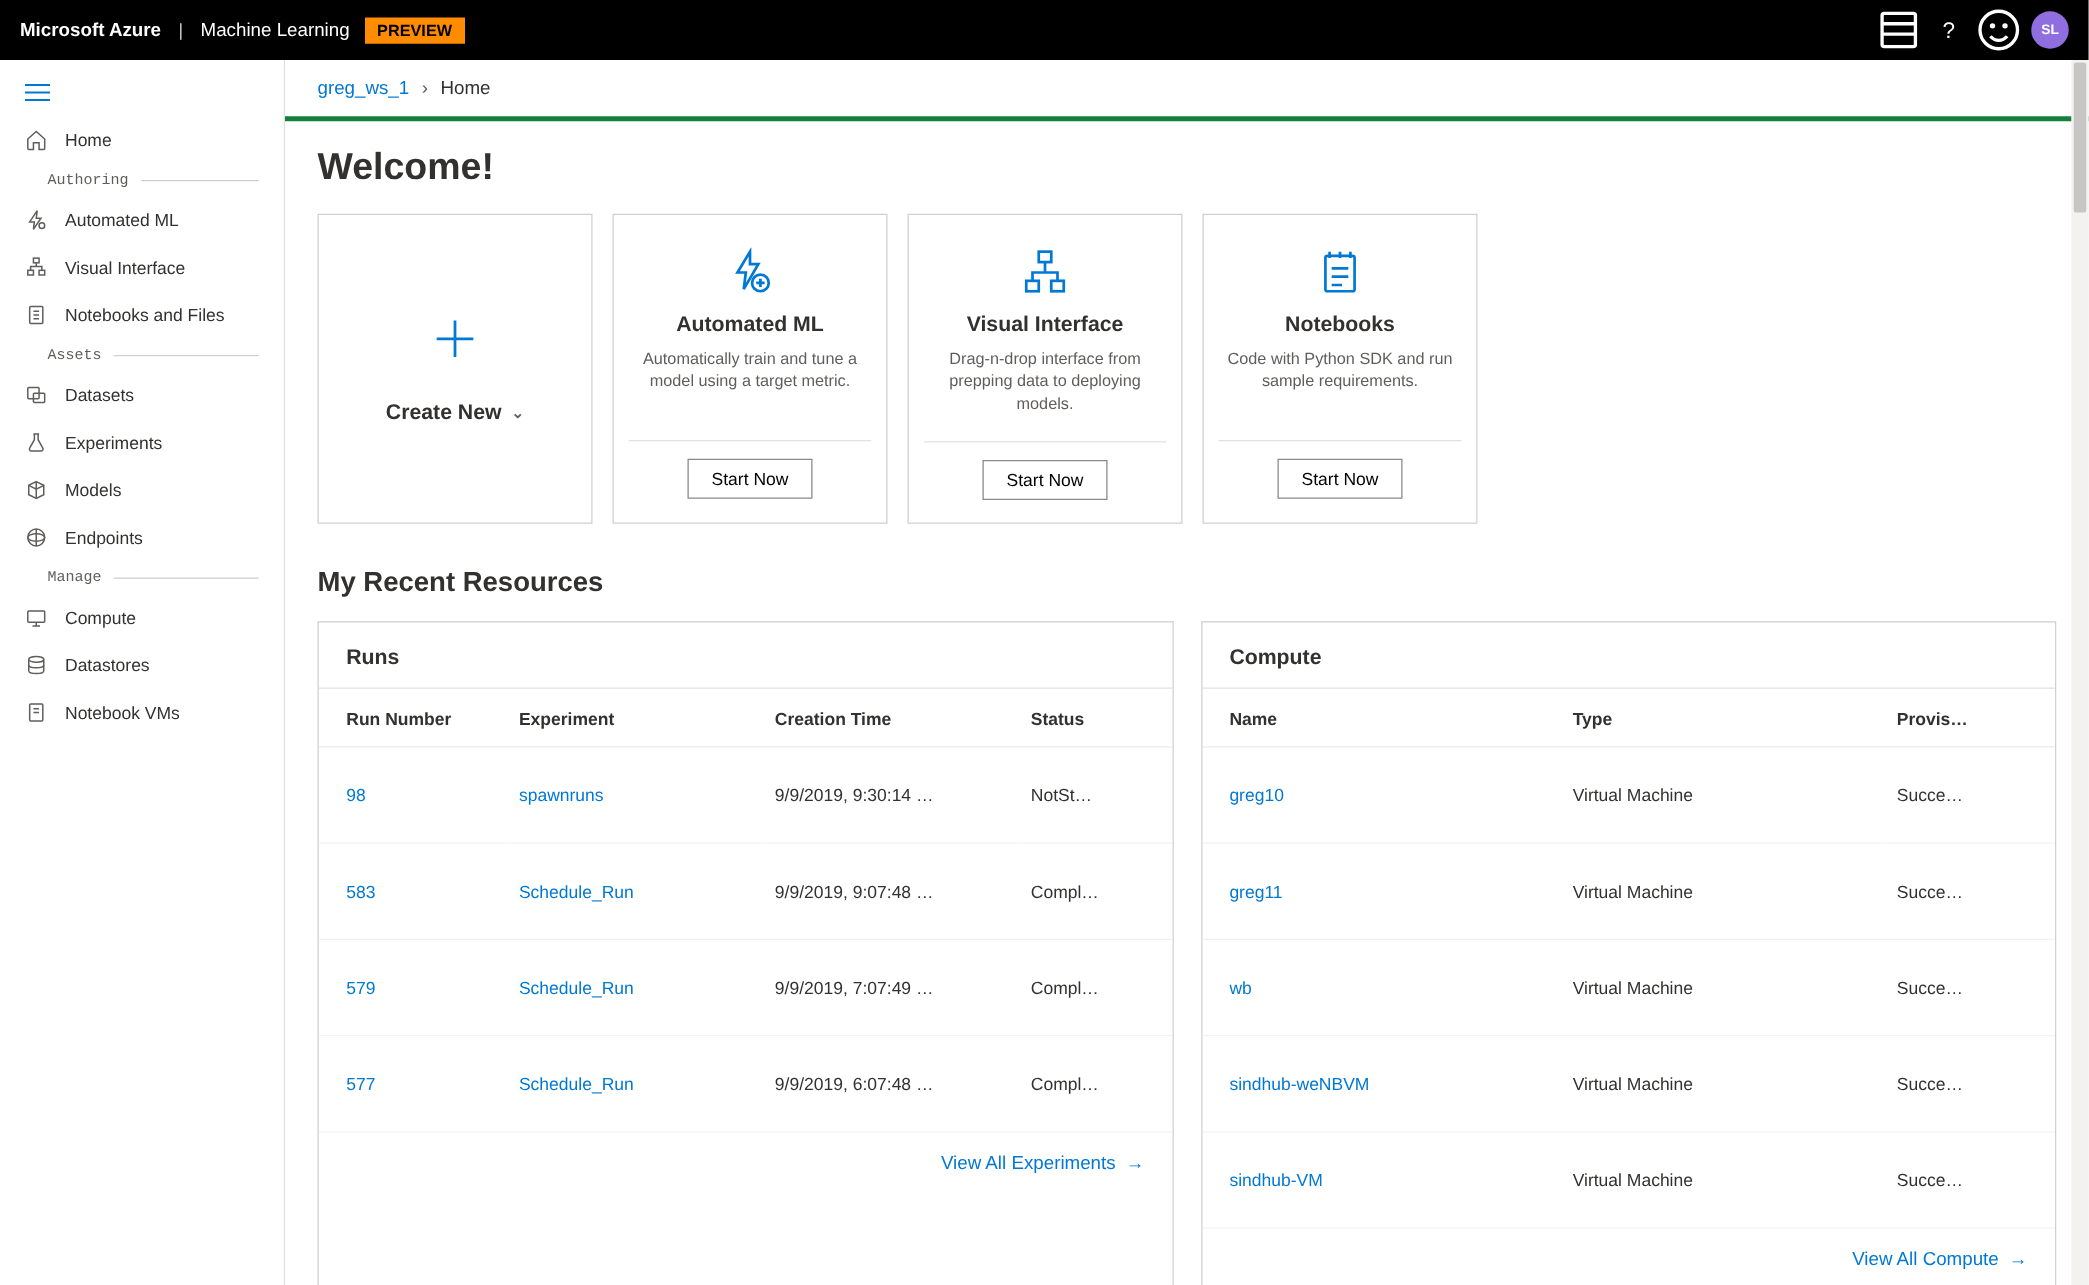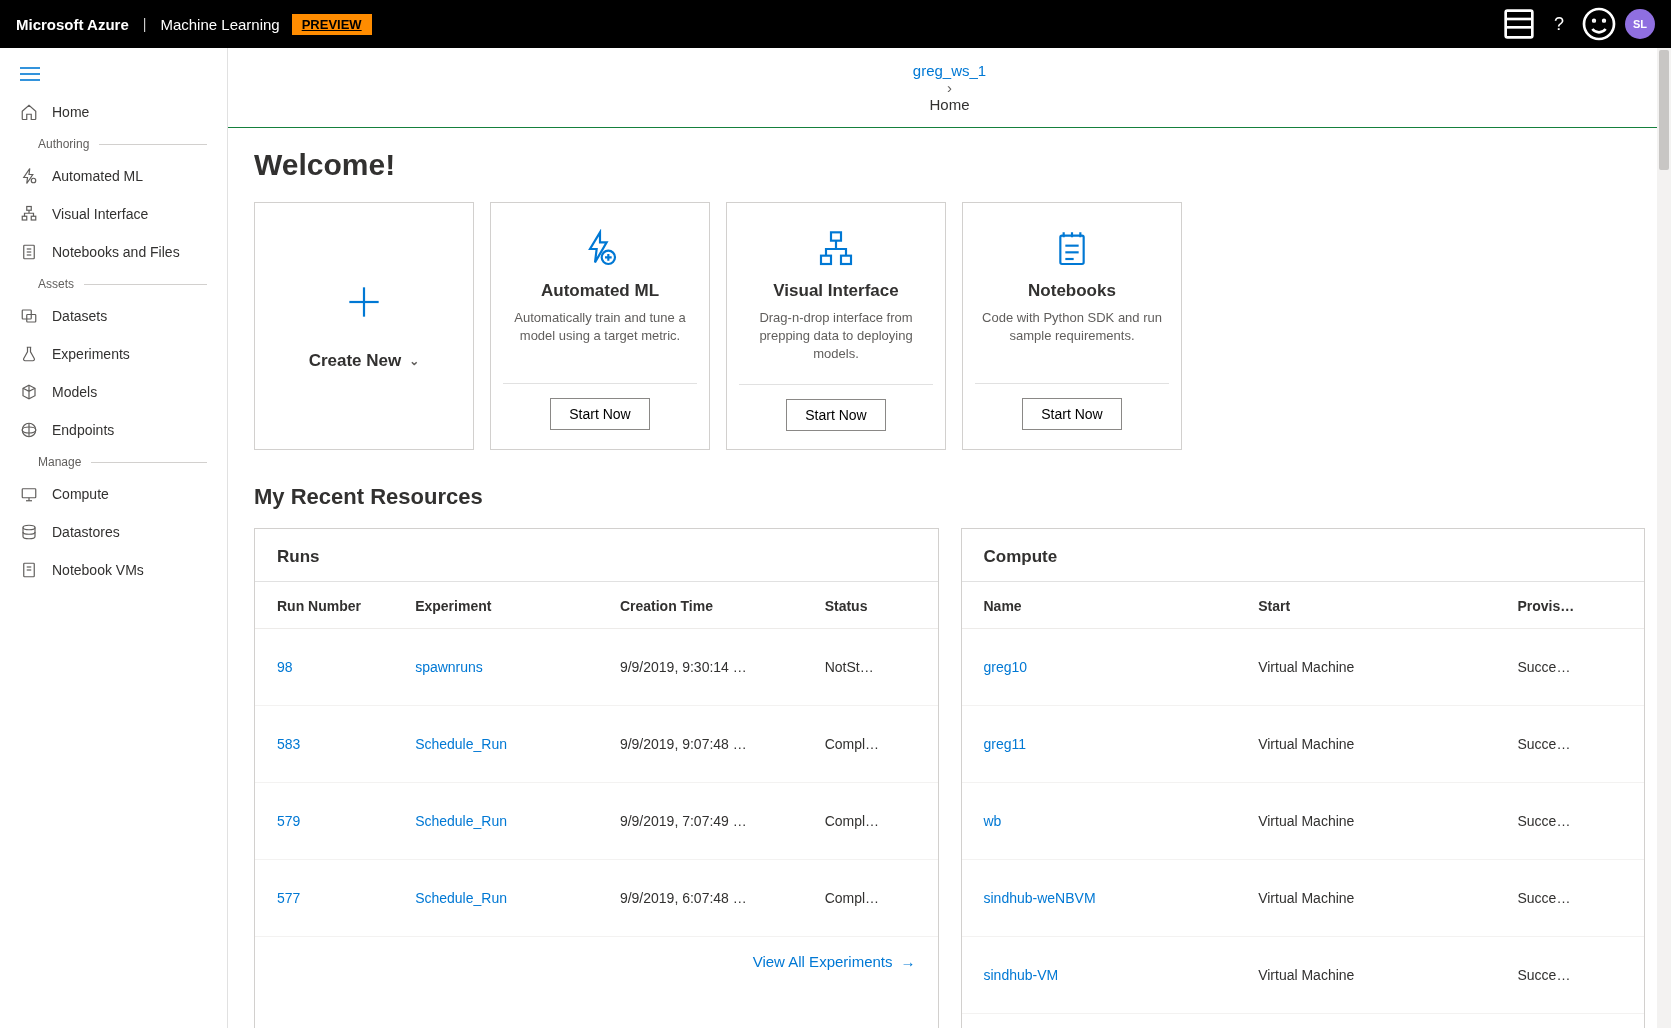--- a/index.html
+++ b/index.html
@@ -3,39 +3,39 @@
 <meta charset="utf-8">
 <style>
 * { box-sizing: border-box; margin: 0; padding: 0; }
 body { font-family: "Segoe UI", Arial, sans-serif; font-size: 14px; color: #323130; background: #fff; }
 
 
 .topbar { background: #000000; color: #fff; height: 48px; display: flex; align-items: center; padding: 0 16px; }
 .topbar .brand { font-size: 15px; font-weight: 600; }
 .topbar .divider-v { margin: 0 14px; color: rgba(255,255,255,0.8); }
 .topbar .service { font-size: 15px; }
-.topbar .preview { background: #ff8c00; color: #000; font-weight: 600; padding: 3px 10px; margin-left: 12px; font-size: 13px; text-decoration: underline; }
+.topbar .preview { background: #ff8c00; color: #000; font-weight: 600; padding: 3px 10px; margin-left: 12px; font-size: 13px; }
 .topbar .spacer { flex: 1; }
 .topbar .hbtn { width: 40px; height: 40px; display: flex; align-items: center; justify-content: center; cursor: pointer; font-size: 18px; }
 .topbar .avatar { width: 30px; height: 30px; border-radius: 50%; background: #8f6fe0; color: #fff; display: flex; align-items: center; justify-content: center; font-size: 11px; font-weight: 600; margin-left: 6px; }
 
 .shell { display: flex; height: calc(100vh - 48px); }
 
 
 .sidebar { width: 228px; border-right: 1px solid #e1e1e1; padding-top: 10px; flex-shrink: 0; }
 .hamburger { padding: 8px 20px; color: #0078d4; cursor: pointer; }
 .hamburger svg { width: 20px; height: 16px; }
 .nav-item { display: flex; align-items: center; padding: 10px 20px; cursor: pointer; color: #323130; }
 .nav-item .icon { width: 18px; height: 18px; margin-right: 14px; color: #605e5c; flex-shrink: 0; }
-.nav-section { display: flex; align-items: center; padding: 6px 20px 6px 38px; font-size: 12px; color: #605e5c; }
+.nav-section { display: flex; align-items: center; padding: 6px 20px 6px 38px; font-size: 12px; color: #605e5c; font-family: Liberation Mono, monospace; }
 .nav-section .line { flex: 1; height: 1px; background: #d2d0ce; margin-left: 10px; }
 
 
 .main { flex: 1; overflow-y: auto; position: relative; }
-.breadcrumb { display: flex; align-items: center; padding: 14px 26px; border-bottom: 1px solid #15803d; font-size: 15px; flex-direction: column; }
+.breadcrumb { display: flex; align-items: center; padding: 14px 26px; border-bottom: 4px solid #15803d; font-size: 15px; }
 .breadcrumb .link { color: #0078d4; cursor: pointer; }
 .breadcrumb .chev { margin: 0 10px; color: #605e5c; }
 .content { padding: 20px 26px 40px; }
 
 h1.welcome { font-size: 30px; font-weight: 600; margin-bottom: 20px; }
 h2.section { font-size: 22px; font-weight: 600; margin: 34px 0 18px; }
 
 .cards { display: flex; gap: 16px; }
 .card { border: 1px solid #d2d0ce; width: 220px; display: flex; flex-direction: column; align-items: center; padding: 24px 12px 18px; text-align: center; }
 .card.create { justify-content: center; padding: 0; height: auto; }
@@ -337,21 +337,21 @@
           <div class="panel-head">Compute</div>
           <table class="tbl compute">
             <colgroup>
                 <col class="c1">
                 <col class="c2">
                 <col class="c3">
               </colgroup>
             <thead>
                 <tr>
               <th>Name</th>
-              <th>Start</th>
+              <th>Type</th>
               <th>Provis…</th>
             </tr>
               </thead>
             <tbody>
               <tr>
                   <td class="lnk">greg10</td>
                   <td>Virtual Machine</td>
                   <td>Succe…</td>
                 </tr>
               <tr>

